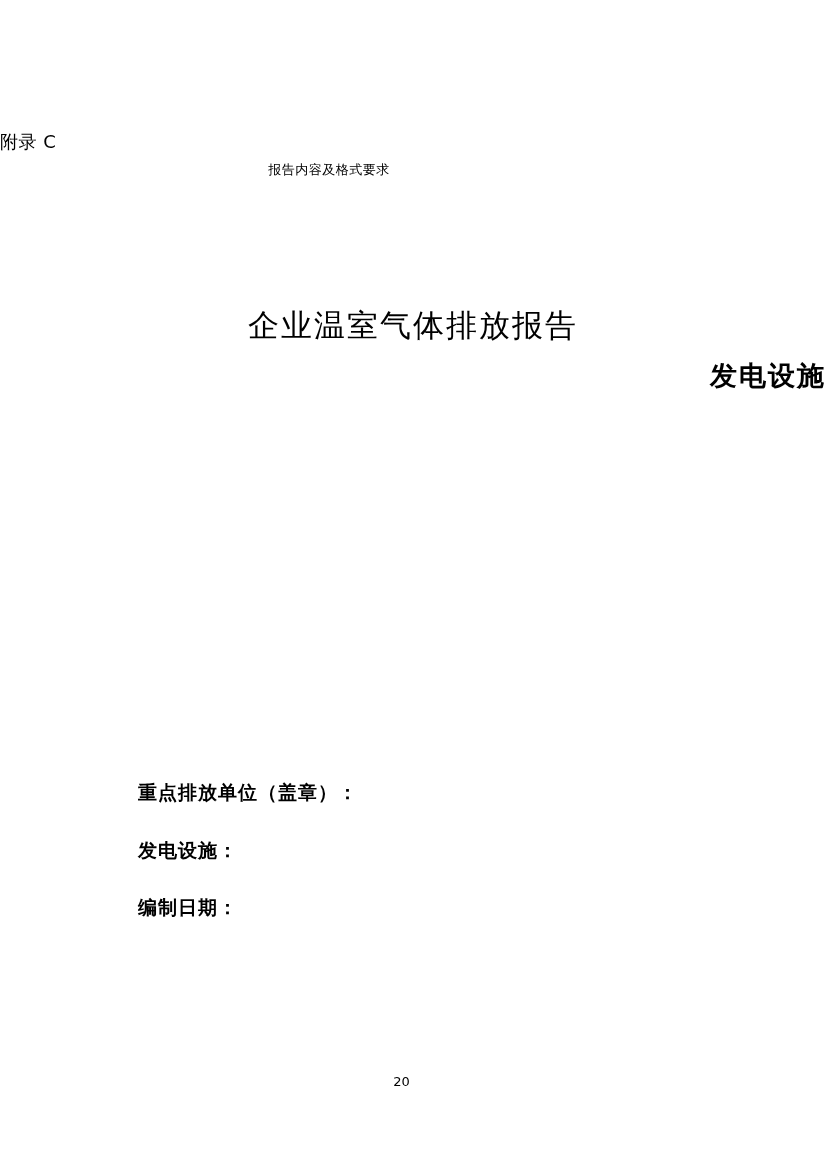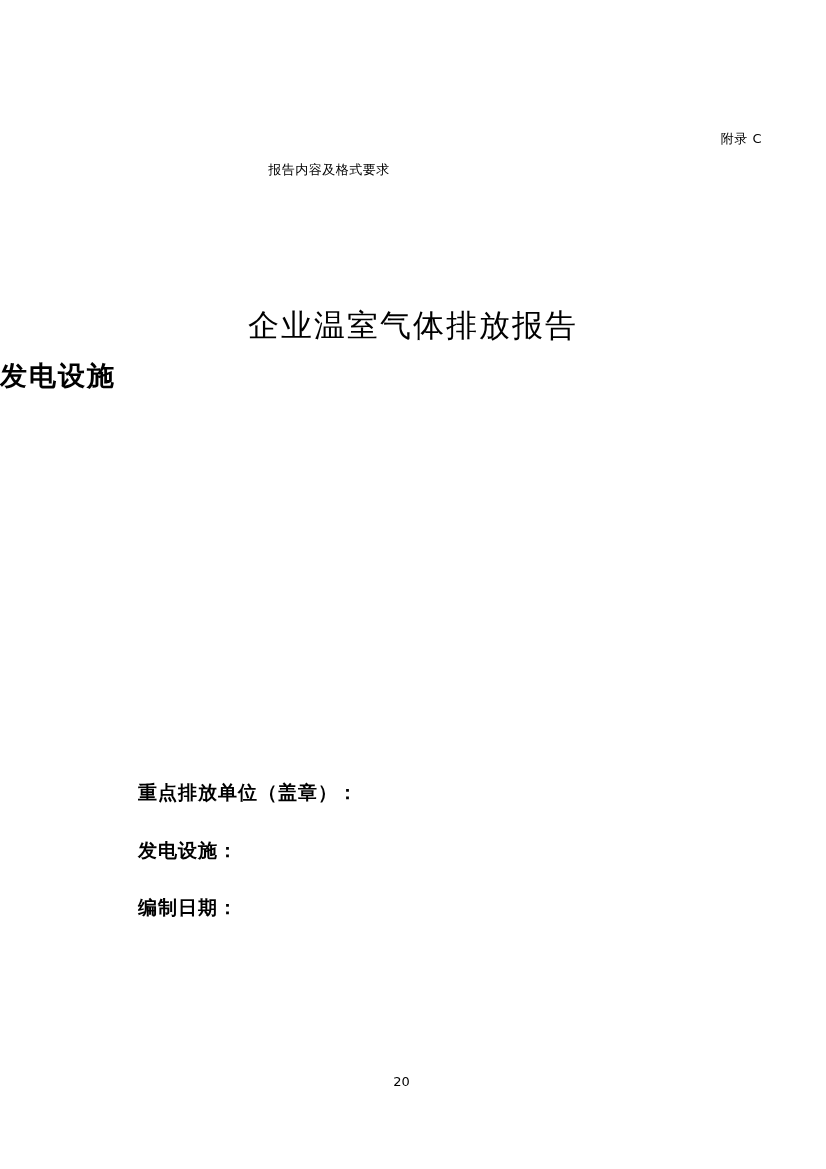--- a/index.html
+++ b/index.html
@@ -19,22 +19,22 @@
     position: relative;
     width: 826px;
     height: 1169px;
     box-sizing: border-box;
   }
   .appendix-label {
     position: absolute;
     top: 130px;
     left: 0;
     width: 762px;
-    text-align: right;
-    font-size: 13px;
+    text-align: left;
+    font-size: 18px;
     letter-spacing: 0.5px;
   }
   .appendix-subtitle {
     position: absolute;
     top: 161px;
     left: 0;
     width: 658px;
     text-align: center;
     font-size: 13px;
     letter-spacing: 0.5px;
@@ -47,21 +47,21 @@
     text-align: center;
     font-size: 31px;
     font-weight: normal;
     letter-spacing: 2px;
   }
   .doc-subtitle {
     position: absolute;
     top: 358px;
     left: 0;
     width: 826px;
-    text-align: left;
+    text-align: right;
     font-size: 27px;
     font-weight: bold;
     letter-spacing: 2px;
   }
   .fields {
     position: absolute;
     top: 748px;
     left: 138px;
     width: 560px;
   }

